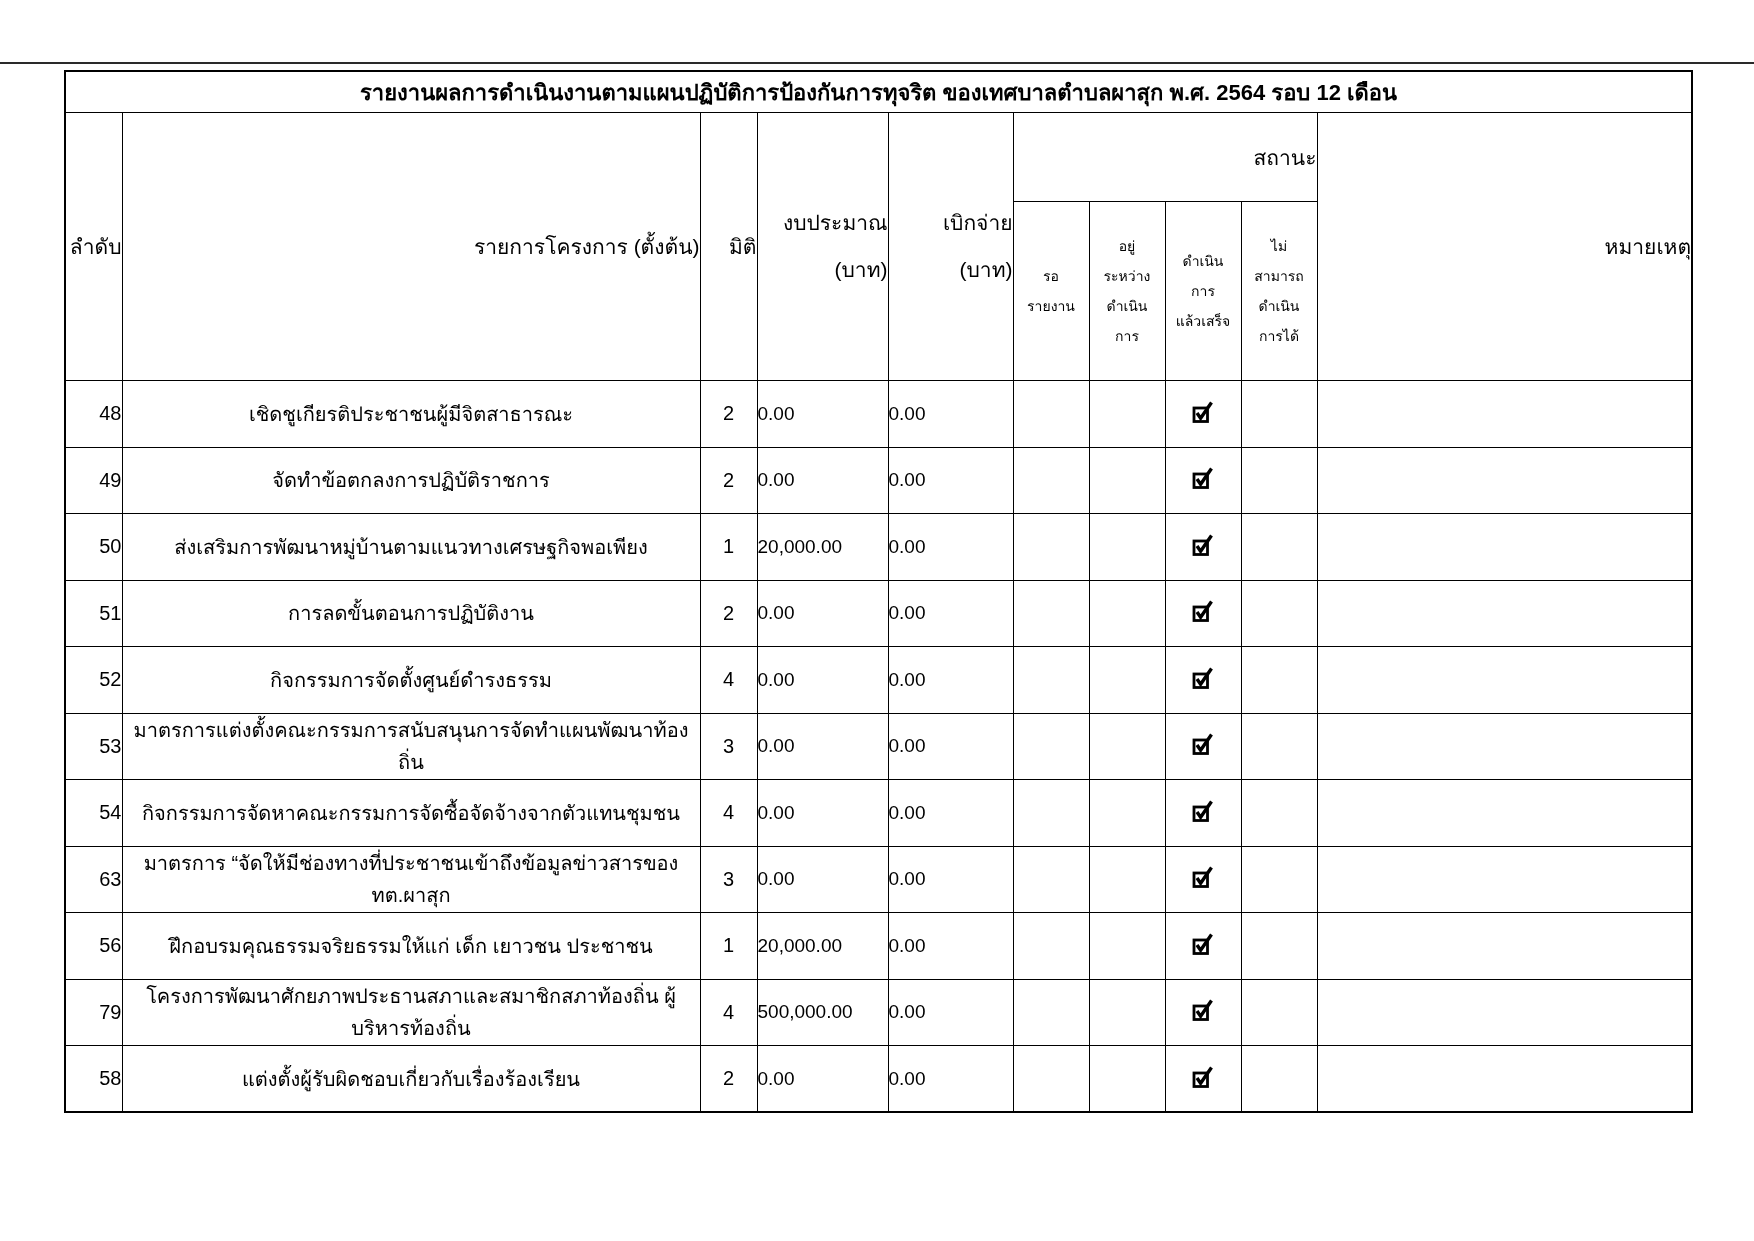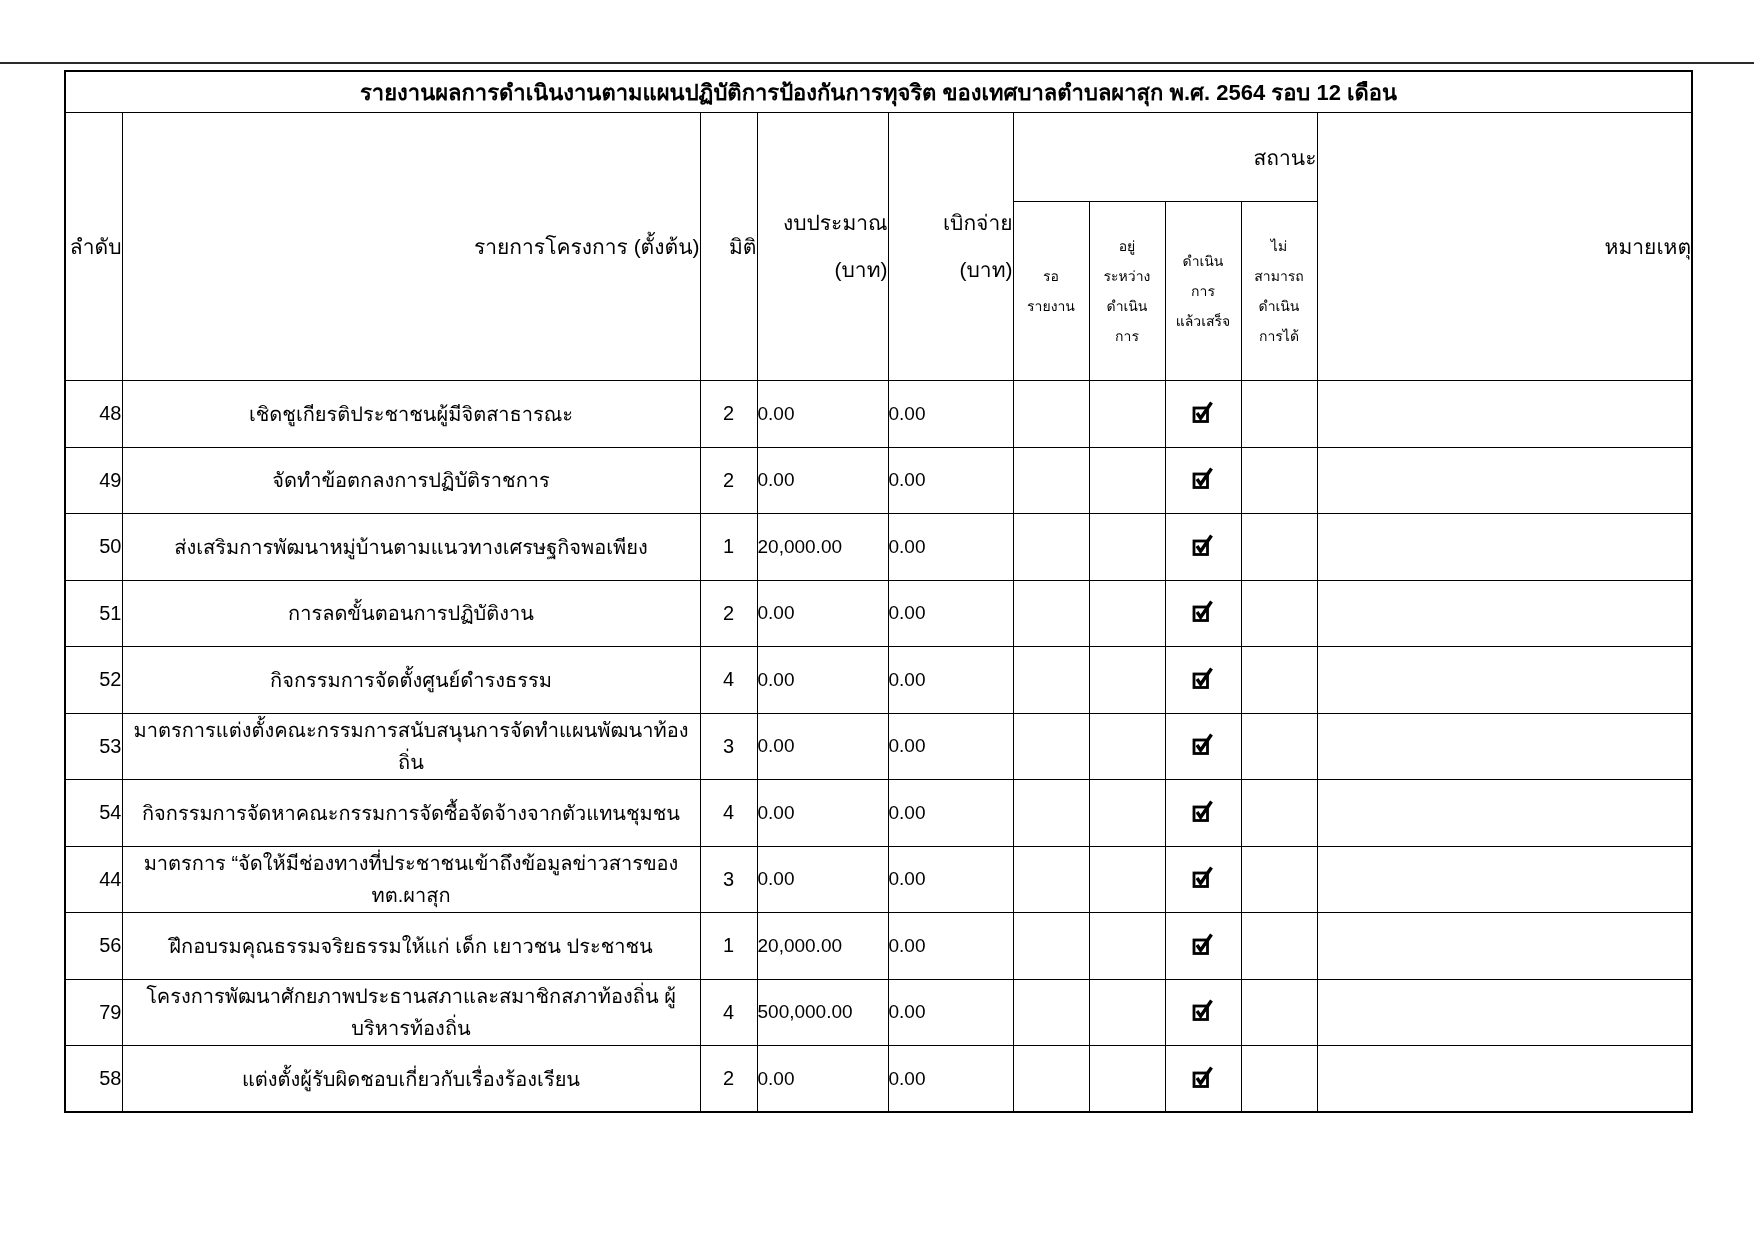--- a/index.html
+++ b/index.html
@@ -286,21 +286,21 @@
           <rect x="2" y="9" width="13.5" height="13.5" fill="#ffffff" stroke="#000000" stroke-width="2.8"></rect>
           <path d="M5 14 L8.6 19.2 L19.5 3.5" fill="none" stroke="#000000" stroke-width="3.4"></path>
         </svg></span>
       </td>
       <td class="c-status">
         
       </td>
       <td class="c-remark"></td>
     </tr>
         <tr>
-      <td class="c-no">44</td>
+      <td class="c-no">63</td>
       <td class="c-project">มาตรการ “จัดให้มีช่องทางที่ประชาชนเข้าถึงข้อมูลข่าวสารของทต.ผาสุก</td>
       <td class="c-dim">3</td>
       <td class="c-num">0.00</td>
       <td class="c-num">0.00</td>
       <td class="c-status">
         
       </td>
       <td class="c-status">
         
       </td>

